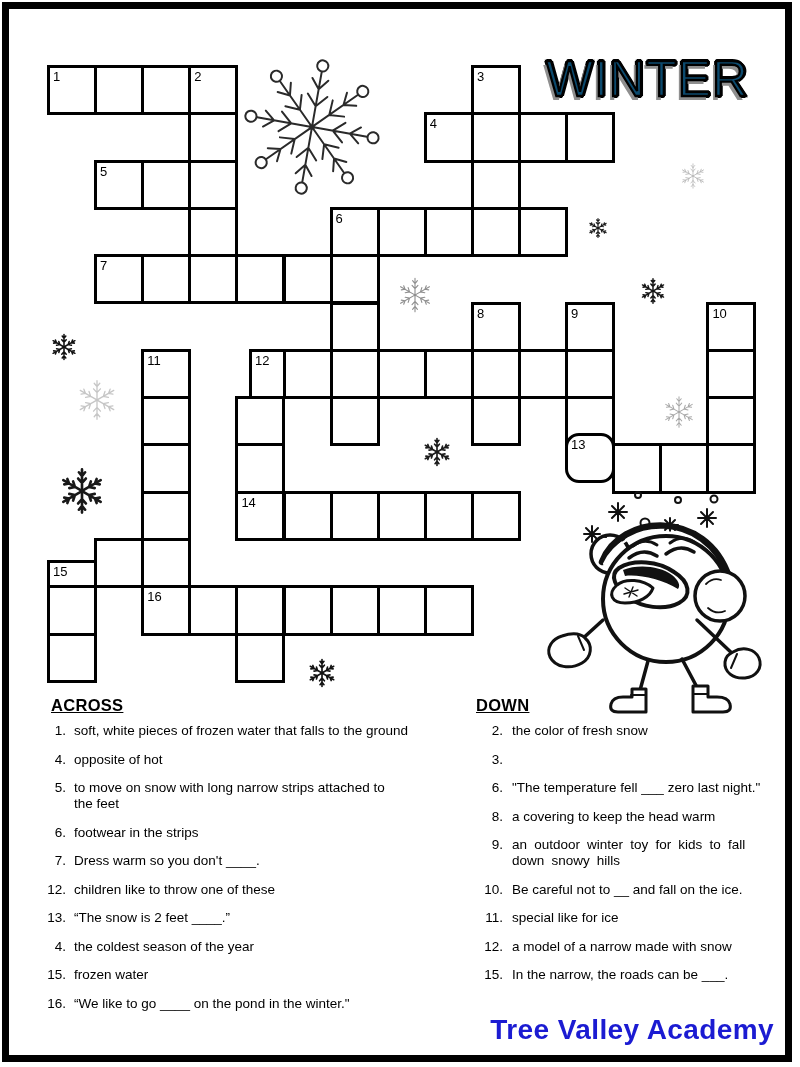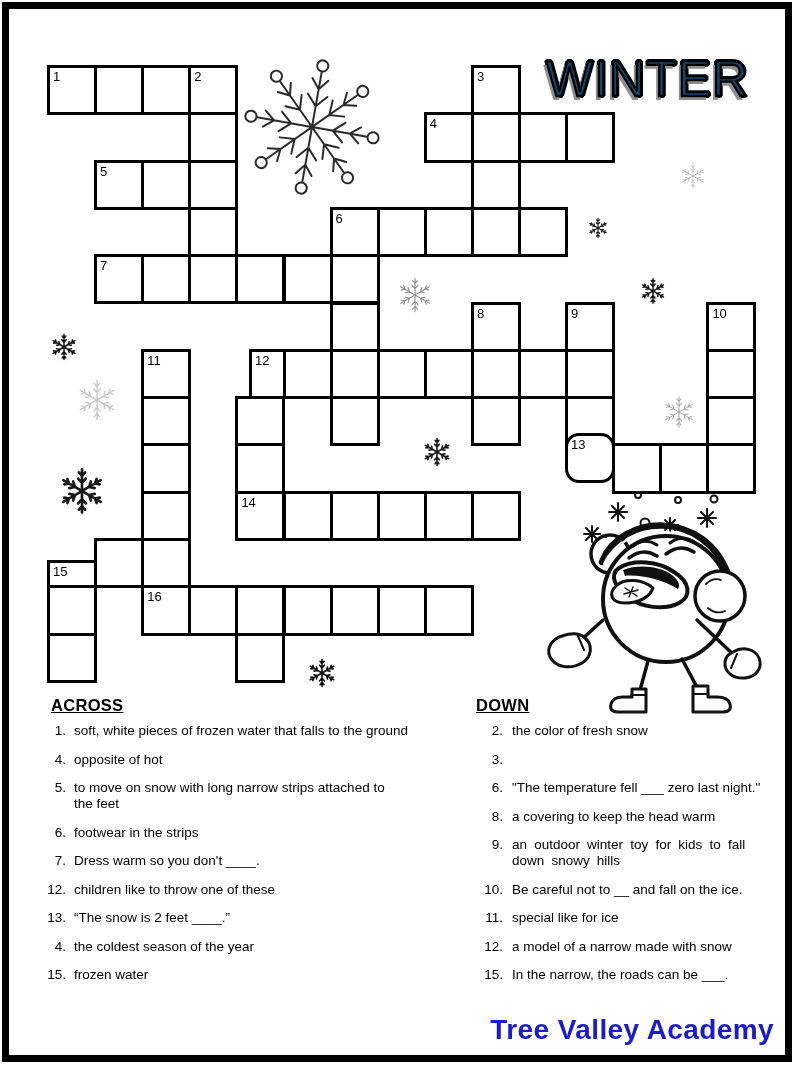--- a/index.html
+++ b/index.html
@@ -326,20 +326,24 @@
           <span class="ctext">“The snow is 2 feet ____.”</span>
         </div>
         <div class="clue">
           <span class="cno">4.</span>
           <span class="ctext">the coldest season of the year</span>
         </div>
         <div class="clue">
           <span class="cno">15.</span>
           <span class="ctext">frozen water</span>
         </div>
+        <div class="clue">
+          <span class="cno">16.</span>
+          <span class="ctext">“We like to go ____ on the pond in the winter."</span>
+        </div>
       </div>
   </div>
 
   <div class="sec sec-down">
     <div class="sec-h">DOWN</div>
     <div id="down-list">
         <div class="clue">
           <span class="cno">2.</span>
           <span class="ctext">the color of fresh snow</span>
         </div>

